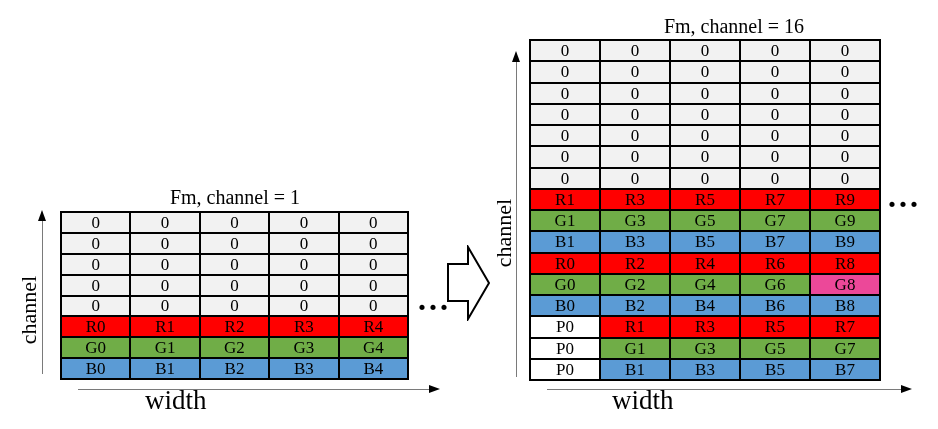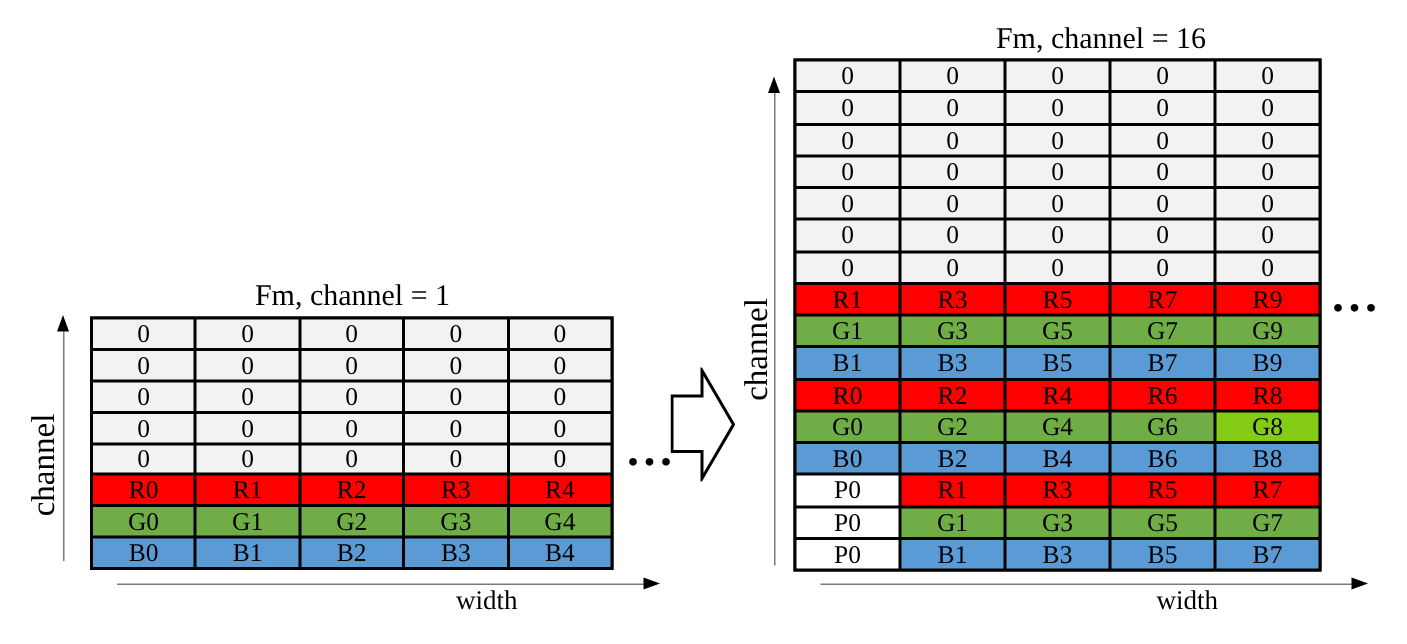--- a/index.html
+++ b/index.html
@@ -22,21 +22,21 @@
   .ah-up{position:absolute;width:0;height:0;
     border-left:4.5px solid transparent;border-right:4.5px solid transparent;
     border-bottom:11px solid #000;}
   .ah-right{position:absolute;width:0;height:0;
     border-top:4.5px solid transparent;border-bottom:4.5px solid transparent;
     border-left:11px solid #000;}
   .v-label{
     position:absolute;width:100px;height:22px;display:flex;align-items:center;justify-content:center;
     transform:rotate(-90deg);font-size:22px;line-height:22px;
   }
-  .h-label{position:absolute;width:200px;text-align:right;font-size:18px;line-height:22px;}
+  .h-label{position:absolute;width:200px;text-align:left;font-size:27px;line-height:22px;}
   .ellipsis{
     position:absolute;font-size:32px;font-weight:bold;letter-spacing:3px;line-height:1;
   }
   .big-arrow{position:absolute;left:447px;top:245px;}
 </style>
 </head>
 <body>
 
 <div class="title" style="left:85px;top:186px;">Fm, channel = 1</div>
 
@@ -152,21 +152,21 @@
     <div class="cell" style="background: rgb(91, 155, 213);">B9</div>
     <div class="cell" style="background: rgb(255, 0, 0);">R0</div>
     <div class="cell" style="background: rgb(255, 0, 0);">R2</div>
     <div class="cell" style="background: rgb(255, 0, 0);">R4</div>
     <div class="cell" style="background: rgb(255, 0, 0);">R6</div>
     <div class="cell" style="background: rgb(255, 0, 0);">R8</div>
     <div class="cell" style="background: rgb(112, 173, 71);">G0</div>
     <div class="cell" style="background: rgb(112, 173, 71);">G2</div>
     <div class="cell" style="background: rgb(112, 173, 71);">G4</div>
     <div class="cell" style="background: rgb(112, 173, 71);">G6</div>
-    <div class="cell" style="background: #84cc16;">G8</div>
+    <div class="cell" style="background: #ec4899;">G8</div>
     <div class="cell" style="background: rgb(91, 155, 213);">B0</div>
     <div class="cell" style="background: rgb(91, 155, 213);">B2</div>
     <div class="cell" style="background: rgb(91, 155, 213);">B4</div>
     <div class="cell" style="background: rgb(91, 155, 213);">B6</div>
     <div class="cell" style="background: rgb(91, 155, 213);">B8</div>
     <div class="cell" style="background: rgb(255, 255, 255);">P0</div>
     <div class="cell" style="background: rgb(255, 0, 0);">R1</div>
     <div class="cell" style="background: rgb(255, 0, 0);">R3</div>
     <div class="cell" style="background: rgb(255, 0, 0);">R5</div>
     <div class="cell" style="background: rgb(255, 0, 0);">R7</div>

